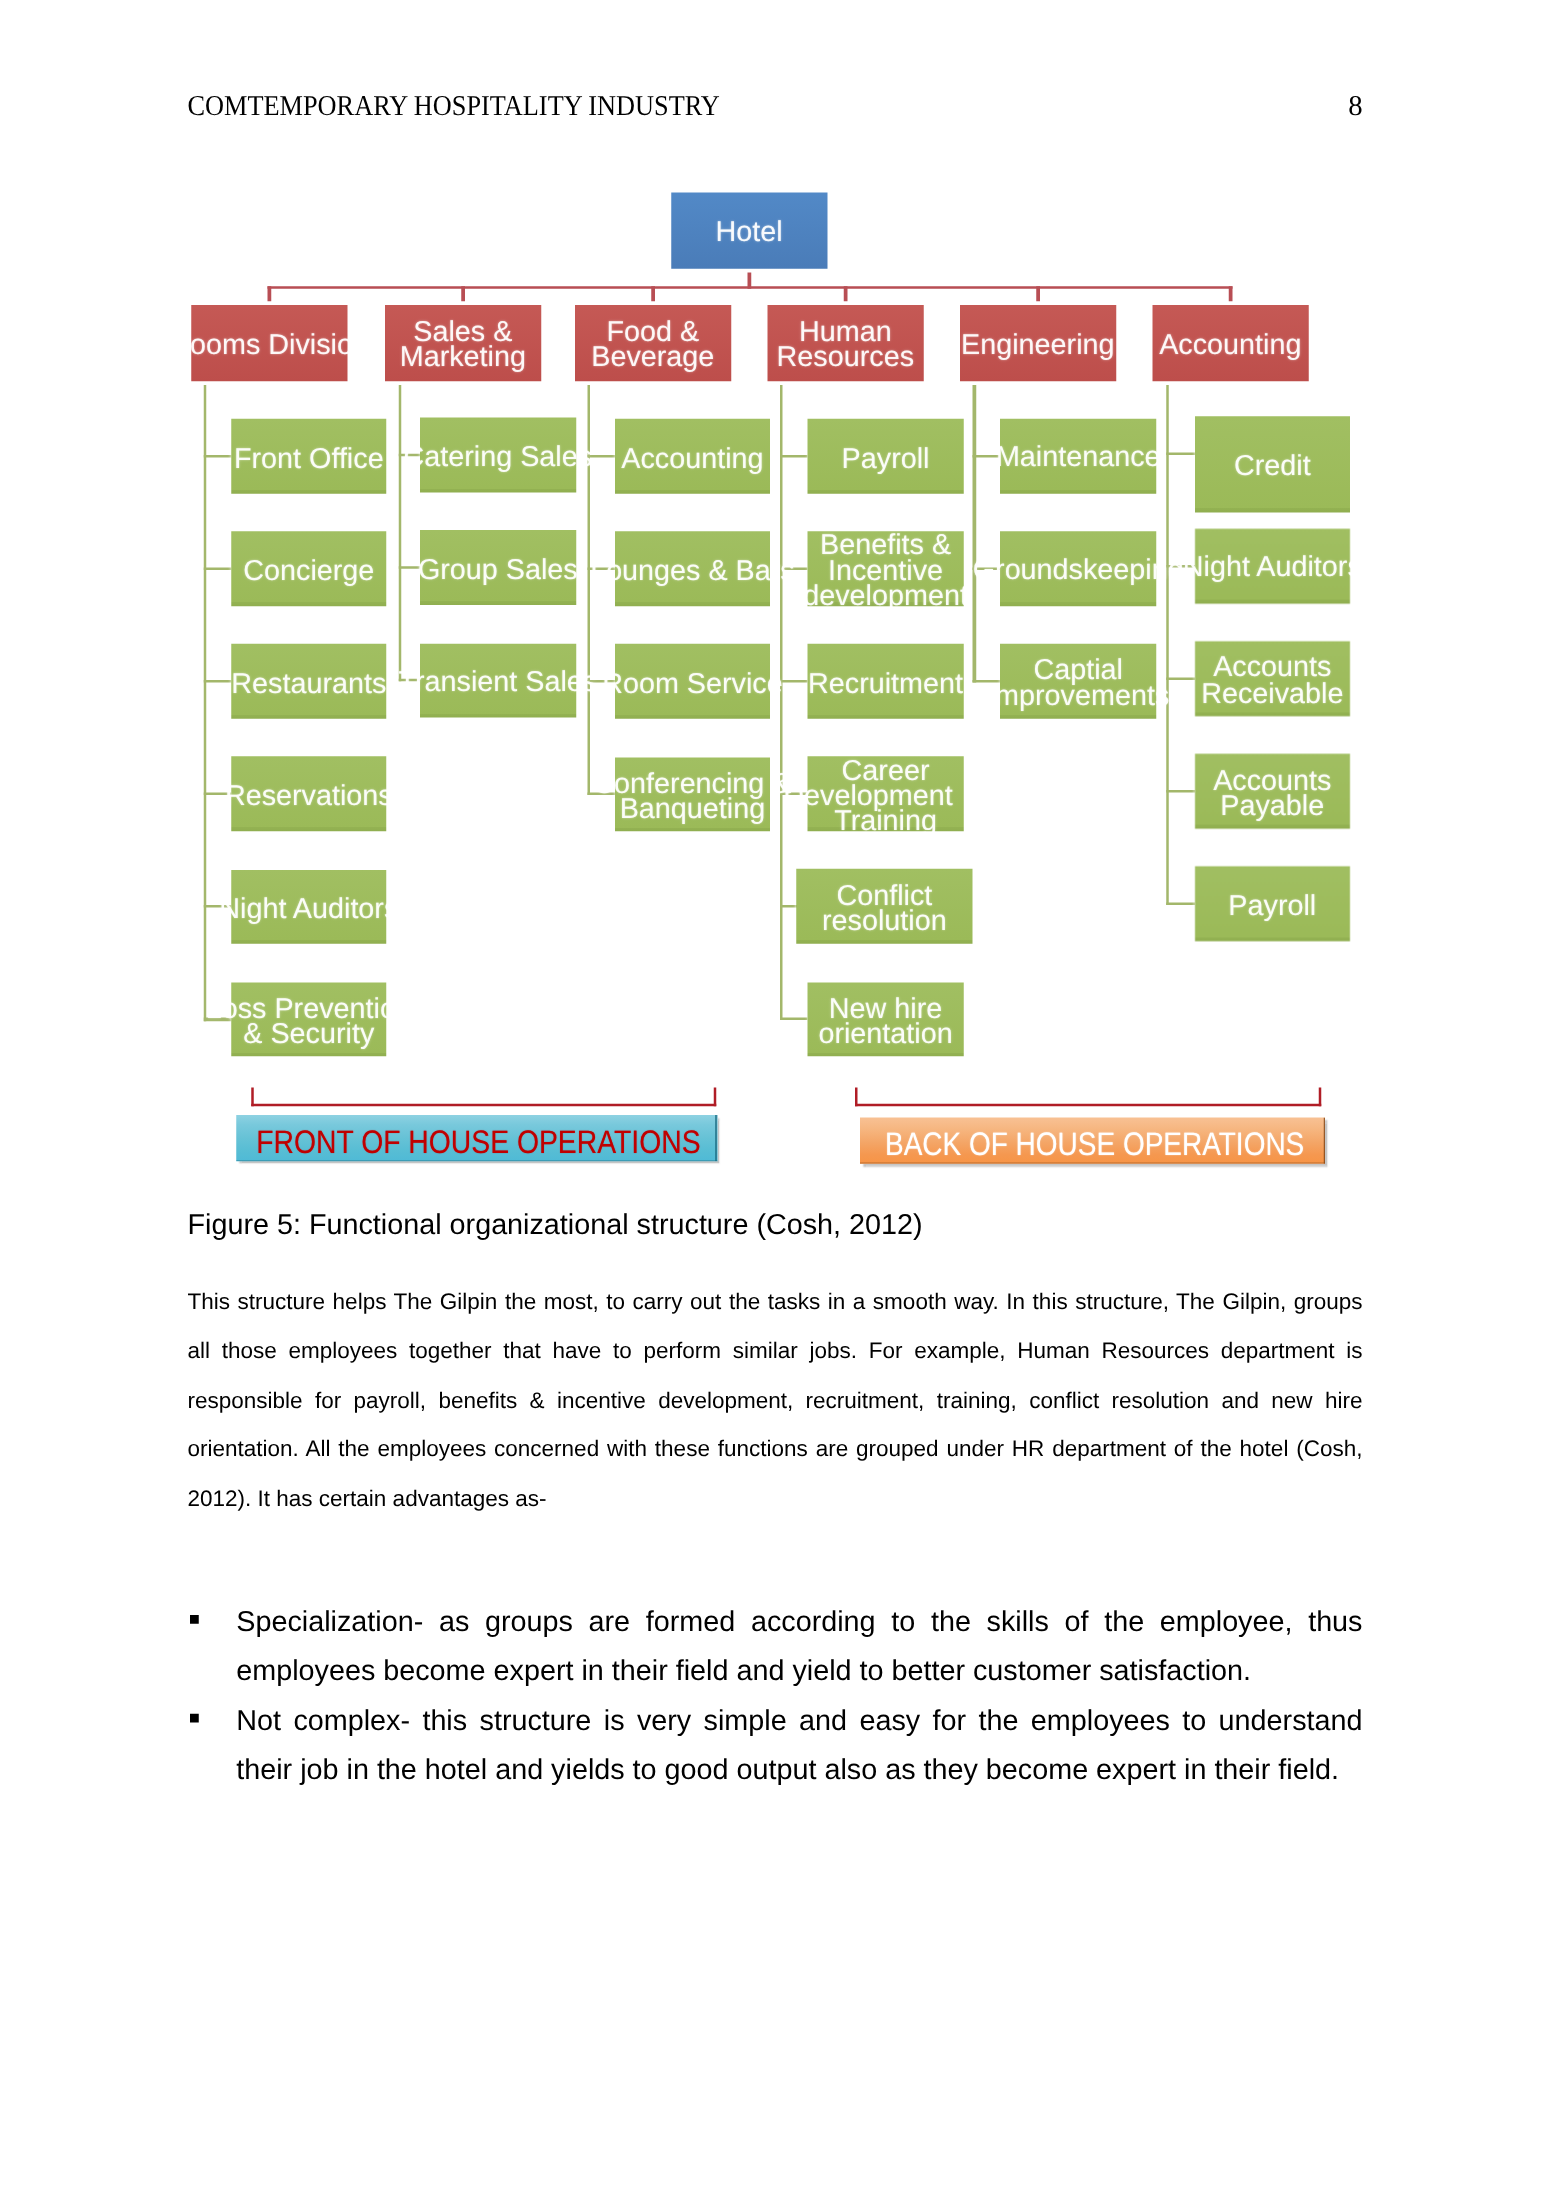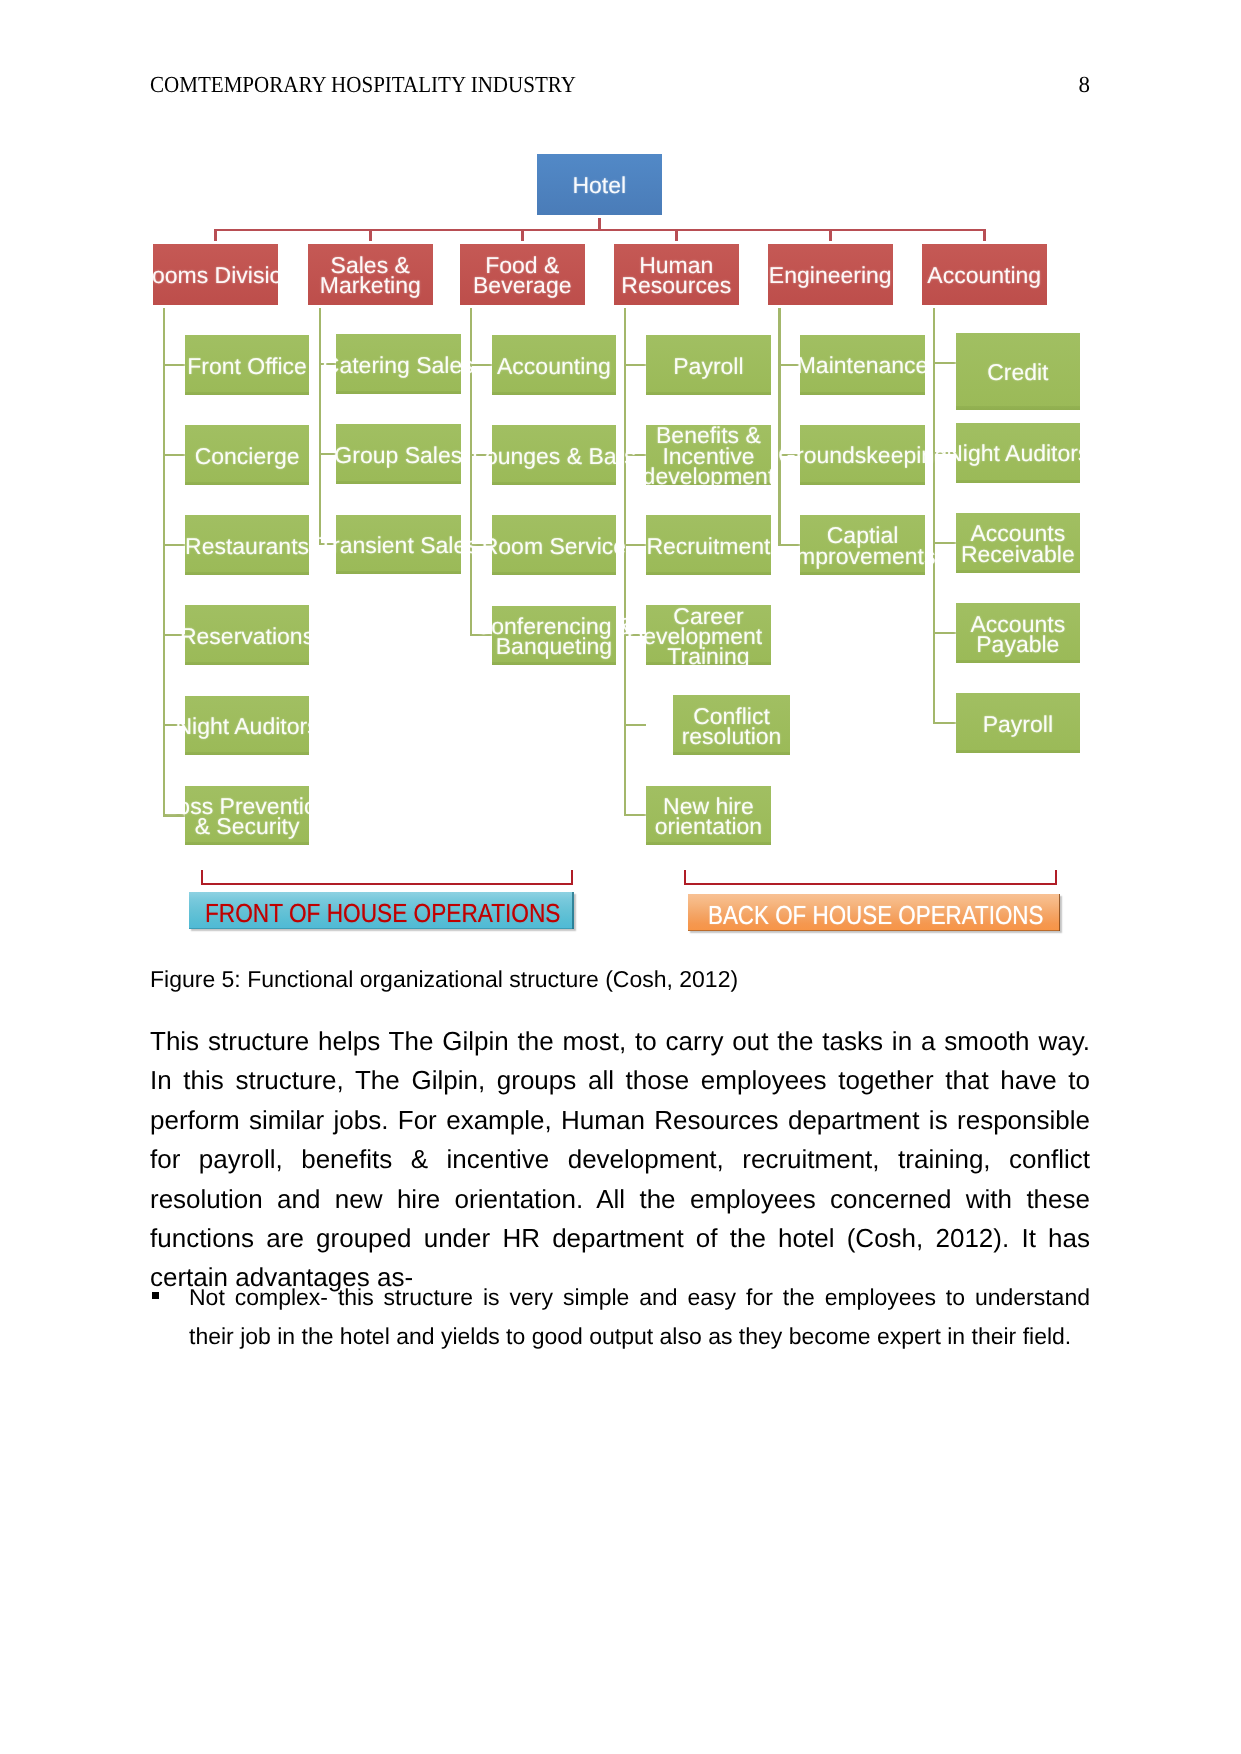--- a/index.html
+++ b/index.html
@@ -51,21 +51,21 @@
   #banner2:after{content:"";position:absolute;right:0;top:0;width:1.1px;height:100%;
                  background:#7e4415;opacity:.8;}
   #banner2:before{content:"";position:absolute;left:0;bottom:0;height:1.1px;width:100%;
                  background:#8a4a18;opacity:.55;}
   #banner1:after{content:"";position:absolute;right:0;top:0;width:1.1px;height:100%;
                  background:#1e6d84;opacity:.75;}
   #banner1:before{content:"";position:absolute;left:0;bottom:0;height:1.1px;width:100%;
                  background:#2a7f96;opacity:.5;}
 
   #caption{position:absolute;left:150px;top:966px;font-size:23px;color:#000;white-space:nowrap;}
-  #para{position:absolute;left:150px;top:1022px;width:940px;font-size:26px;color:#000;
+  #para{position:absolute;left:150px;top:1022px;width:940px;font-size:18px;color:#000;
         text-align:justify;line-height:39.4px;}
   #bullets{position:absolute;left:150px;top:1278px;width:940px;font-size:23px;color:#000;}
   .bullet{position:relative;box-sizing:border-box;padding-left:39px;text-align:justify;line-height:39.4px;}
   .bullet .sq{position:absolute;left:1.9px;top:14.3px;width:7.6px;height:6.6px;background:#000;}
 </style>
 </head>
 <body>
 
 <div class="page">
 
@@ -179,21 +179,21 @@
       </div>
 <div class="node n-green" style="left:646.2px;top:425.1px;width:124.5px;height:59.8px">
         <span>Benefits &amp;<br>Incentive<br>development</span>
       </div>
 <div class="node n-green" style="left:646.2px;top:515.2px;width:124.5px;height:59.8px">
         <span>Recruitment</span>
       </div>
 <div class="node n-green" style="left:646.2px;top:605.3px;width:124.5px;height:59.8px">
         <span>Career<br>Development  &amp;<br>Training</span>
       </div>
-<div class="node n-green" style="left:673px;top:695.4px;width:117px;height:59.8px">
+<div class="node n-green" style="left:637px;top:695.4px;width:141px;height:59.8px">
         <span>Conflict<br>resolution</span>
       </div>
 <div class="node n-green" style="left:646.2px;top:785.5px;width:124.5px;height:59.8px">
         <span>New hire<br>orientation</span>
       </div>
 <div class="node n-green" style="left:800.3px;top:334.8px;width:124.5px;height:59.8px">
         <span>Maintenance</span>
       </div>
 <div class="node n-green" style="left:800.3px;top:424.9px;width:124.5px;height:59.8px">
         <span>Groundskeeping</span>
@@ -222,16 +222,17 @@
         <span>FRONT OF HOUSE OPERATIONS</span>
       </div>
 <div class="banner" id="banner2">
         <span>BACK OF HOUSE OPERATIONS</span>
       </div>
   </div>
 
   <div id="caption">Figure 5: Functional organizational structure (Cosh, 2012)</div>
   <div id="para">This structure helps The Gilpin the most, to carry out the tasks in a smooth way. In this structure, The Gilpin, groups all those employees together that have to perform similar jobs. For example, Human Resources department is responsible for payroll, benefits &amp; incentive development, recruitment, training, conflict resolution and new hire orientation. All the employees concerned with these functions are grouped under HR department of the hotel (Cosh, 2012). It has certain advantages as-</div>
   <div id="bullets">
+    <div class="bullet"><span class="sq"></span><span>Specialization- as groups are formed according to the skills of the employee, thus employees become expert in their field and yield to better customer satisfaction.</span></div>
     <div class="bullet"><span class="sq"></span><span>Not complex- this structure is very simple and easy for the employees to understand their job in the hotel and yields to good output also as they become expert in their field.</span></div>
   </div>
 
 </div>
 
 </body></html>

